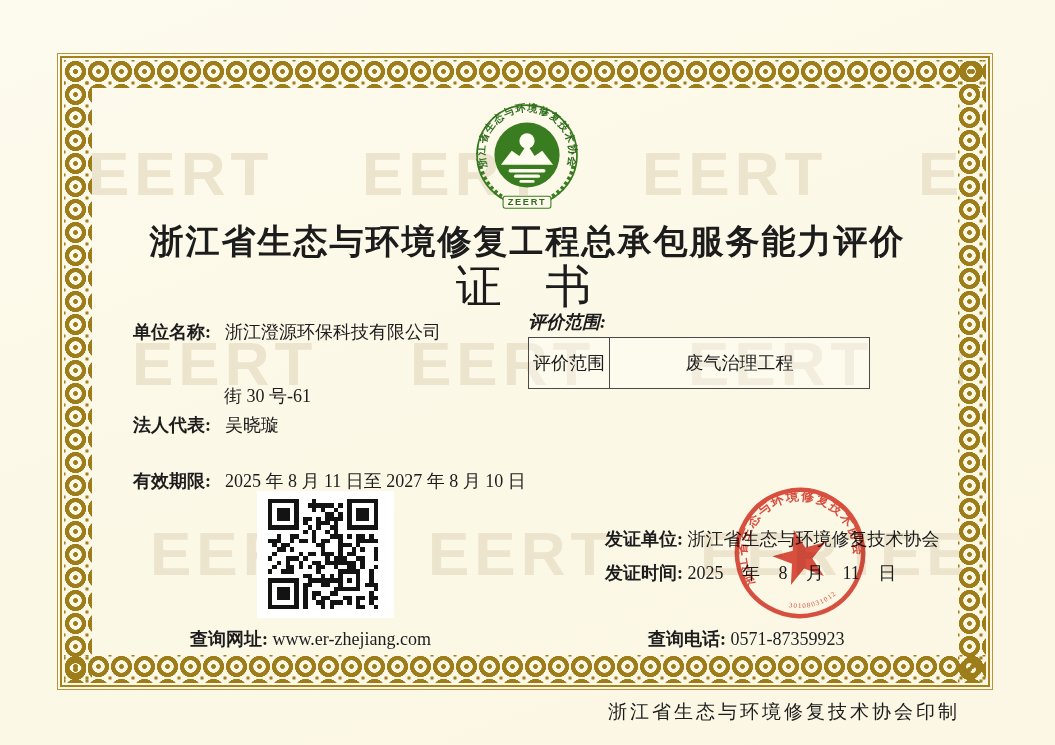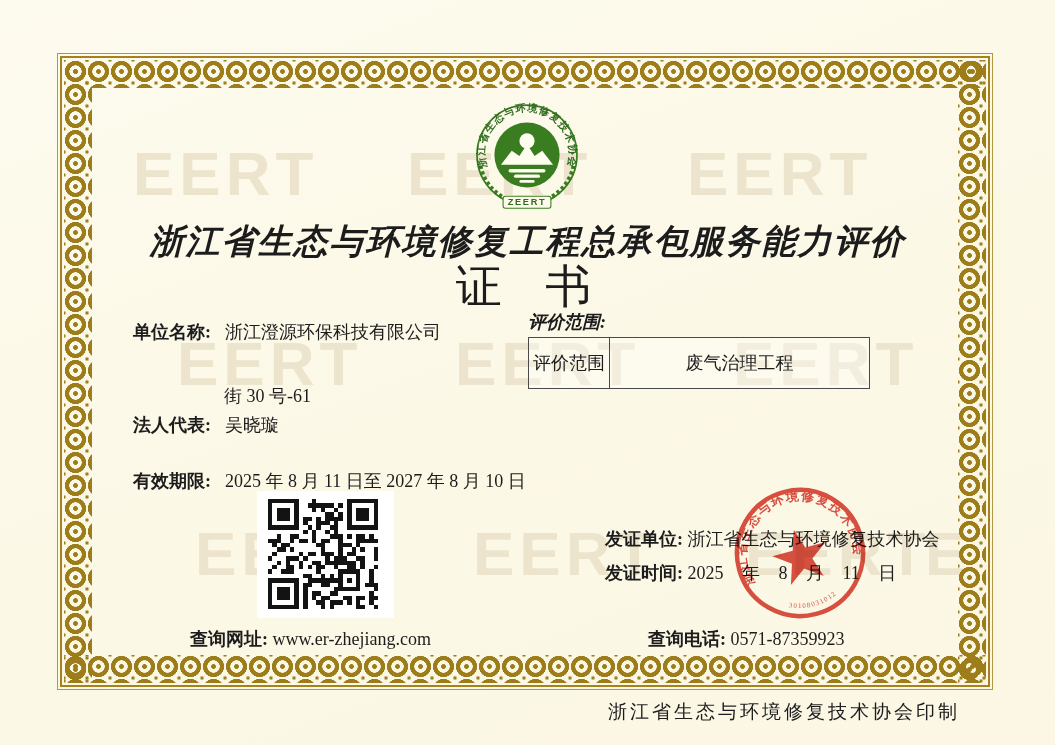--- a/index.html
+++ b/index.html
@@ -2,21 +2,21 @@
 <html><head>
 <meta charset="utf-8">
 <style>
   html,body{margin:0;padding:0;}
   body{
     width:1055px;height:745px;position:relative;overflow:hidden;
     background:linear-gradient(160deg,#fdfbee 0%,#fcf8e6 55%,#fbf7e4 100%);
     font-family:"Liberation Serif", serif;color:#1c1c1c;
   }
   
-  .wm-layer{position:absolute;left:92px;top:90px;right:92px;bottom:85px;overflow:hidden;z-index:1;margin-left:45px;}
+  .wm-layer{position:absolute;left:92px;top:90px;right:92px;bottom:85px;overflow:hidden;z-index:1;}
   .wm{position:absolute;font-family:"Liberation Sans",sans-serif;font-weight:700;
       font-size:62px;letter-spacing:5px;color:#ece4cd;user-select:none;line-height:1;}
   
   .frame{position:absolute;left:57px;top:53px;right:62px;bottom:55px;
          border:1px solid #b49542;z-index:2;pointer-events:none;}
   .frame-line2{position:absolute;inset:2px;border:2px solid #a5831c;}
   .band{position:absolute;
     background-image:
       radial-gradient(circle closest-side, transparent 52%, #9d7c1a 56% 90%, transparent 94%),
       radial-gradient(circle closest-side, #9d7c1a 18%, transparent 24%),
@@ -24,21 +24,21 @@
     background-size:23px 23px,23px 23px,23px 23px;
     background-position:0 0,0 0,11.5px 11.5px;}
   .band-top{left:6px;right:6px;top:6px;height:28px;}
   .band-bottom{left:6px;right:6px;bottom:6px;height:28px;}
   .band-left{top:6px;bottom:6px;left:6px;width:28px;}
   .band-right{top:6px;bottom:6px;right:6px;width:28px;}
   
   .content{position:absolute;inset:0;z-index:3;}
   .logo-svg{position:absolute;left:464px;top:92px;}
   .cert-title{position:absolute;left:60px;right:60px;top:219px;text-align:center;
-      font-size:34px;font-weight:700;letter-spacing:2px;font-style:italic;}
+      font-size:34px;font-weight:700;letter-spacing:2px;}
   .cert-subtitle{position:absolute;left:0;right:0;top:256px;text-align:center;
       font-size:46px;font-weight:400;letter-spacing:8px;word-spacing:16px;}
   .field-row{position:absolute;left:133px;font-size:18px;white-space:nowrap;}
   .field-label{display:inline-block;width:92px;font-weight:700;}
   .field-line2{position:absolute;left:224px;font-size:18px;}
   .scope-heading{position:absolute;left:528px;top:310px;font-size:18px;font-weight:700;font-style:italic;}
   .scope-table{position:absolute;left:528px;top:337px;width:342px;border-collapse:collapse;}
   .scope-table td{border:1px solid #4a4a4a;text-align:center;font-size:18px;background:rgba(255,255,252,0.35);}
   .scope-table tr:nth-child(1) td{height:48px;}
   .scope-table tr:nth-child(2) td{height:34px;}

